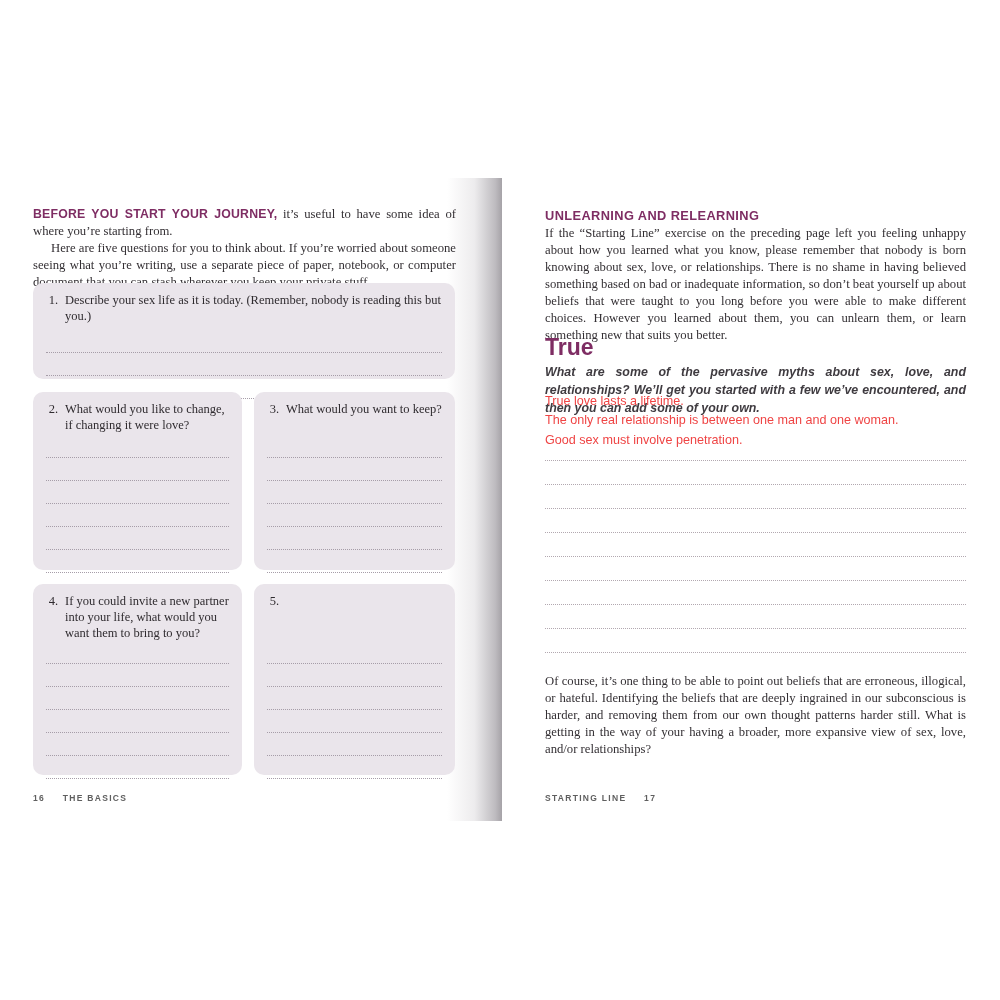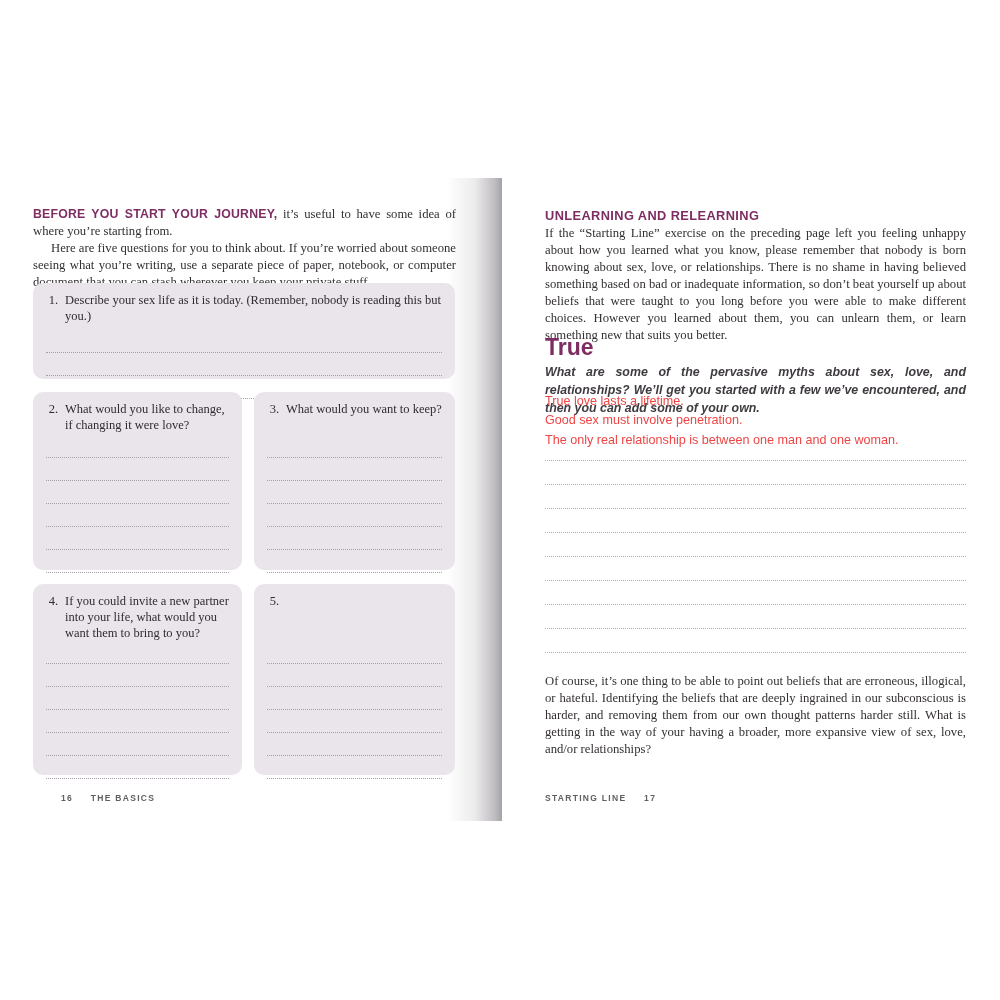--- a/index.html
+++ b/index.html
@@ -37,21 +37,21 @@
   .q-area-r2 { min-height:48px; }
 
   .dotted-line { border-bottom:1.5px dotted #a69da8; }
   .box-lines .dotted-line { height:23px; }
   .box1 .box-lines .dotted-line { height:23px; }
   .box1 .box-lines { margin-top:6px; }
 
   .left-footer { position:absolute; left:33px; top:793px;
                  font-family:"Liberation Sans", sans-serif; font-size:8.5px;
                  font-weight:600; letter-spacing:1.3px; color:#5f5f5f; }
-  .left-footer .pgnum { margin-right:14px;margin-left:28px; }
+  .left-footer .pgnum { margin-right:14px; }
 
   
   .rp { position:absolute; left:545px; width:421px; }
   .rp-heading { top:208px; font-family:"Liberation Sans", sans-serif;
                 font-weight:bold; font-size:12.8px; letter-spacing:0.4px; color:#7e2d63; }
   .rp-body { top:225px; }
   .myths-heading { top:334px; font-family:"Liberation Sans", sans-serif;
                    font-weight:bold; font-size:23px; color:#7e2d63; }
   .myths-intro { top:363px; font-family:"Liberation Sans", sans-serif;
                  font-weight:bold; font-style:italic; font-size:12.4px;
@@ -164,22 +164,22 @@
     <div class="rp rp-heading">UNLEARNING AND RELEARNING</div>
 
     <div class="rp rp-body serif-body">If the “Starting Line” exercise on the preceding page left you feeling unhappy about how you learned what you know, please remember that nobody is born knowing about sex, love, or relationships. There is no shame in having believed something based on bad or inadequate information, so don’t beat yourself up about beliefs that were taught to you long before you were able to make different choices. However you learned about them, you can unlearn them, or learn something new that suits you better.</div>
 
     <div class="rp myths-heading">True</div>
 
     <div class="rp myths-intro">What are some of the pervasive myths about sex, love, and relationships? We’ll get you started with a few we’ve encountered, and then you can add some of your own.</div>
 
     <div class="rp myth-statements">
       <p>True love lasts a lifetime.</p>
+      <p>The only real relationship is between one man and one woman.</p>
       <p>Good sex must involve penetration.</p>
-      <p>The only real relationship is between one man and one woman.</p>
     </div>
 
     <div class="rp rp-lines">
         <div class="dotted-line"></div>
         <div class="dotted-line"></div>
         <div class="dotted-line"></div>
         <div class="dotted-line"></div>
         <div class="dotted-line"></div>
         <div class="dotted-line"></div>
         <div class="dotted-line"></div>

